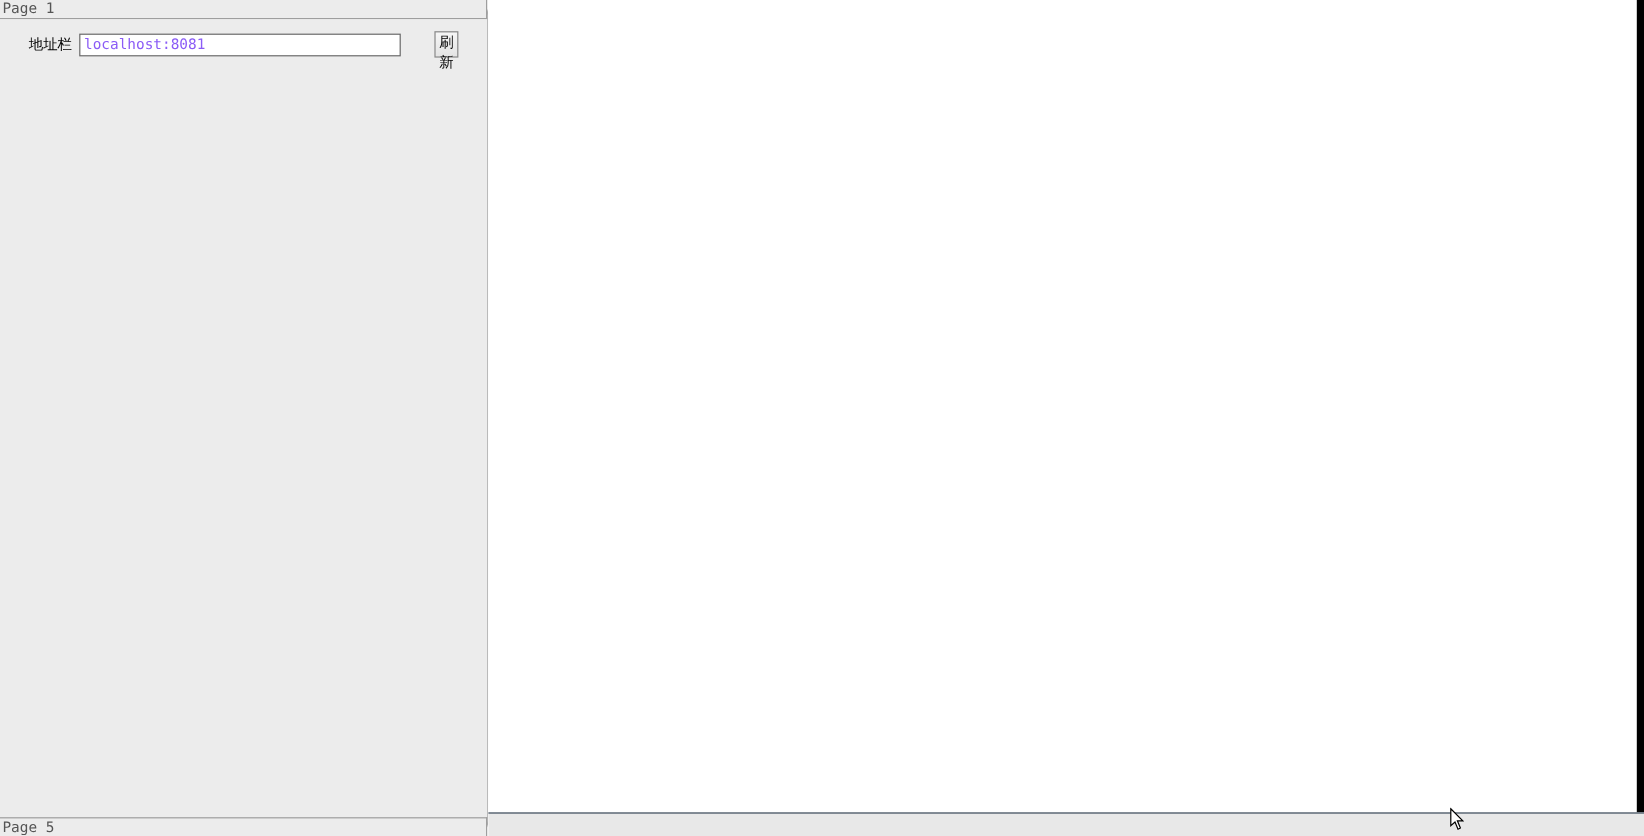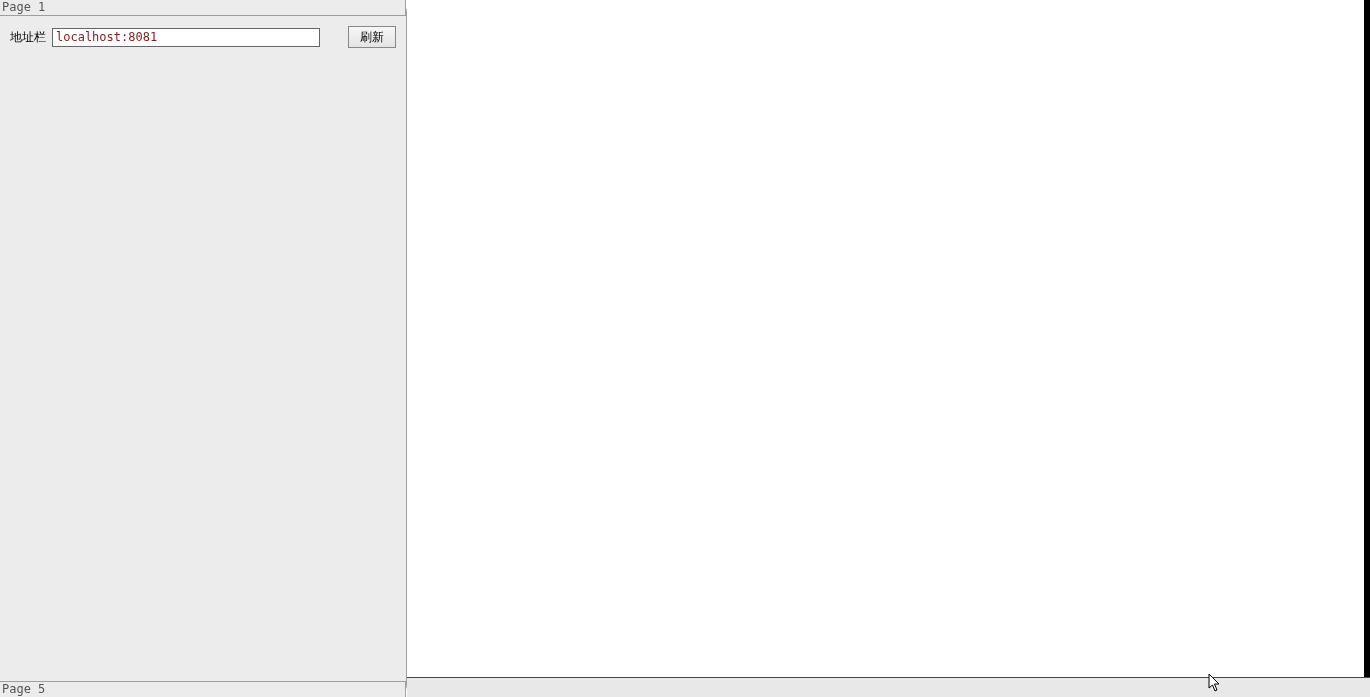--- a/index.html
+++ b/index.html
@@ -41,42 +41,42 @@
       border-top: none;
       border-left: none;
     }
     .section-bottom {
       border-left: none;
       border-bottom: none;
     }
     .section-body {
       flex: 1 1 auto;
       background: #ececec;
-      padding: 10px 10px;
+      padding: 10px 24px;
     }
     .addr-row {
       display: flex;
       align-items: center;
       gap: 6px;
     }
     .addr-label {
       color: #000;
       font-size: 12px;
       white-space: nowrap;
     }
     .addr-input {
       flex: 0 0 auto;
       width: 268px;
       height: 19px;
       border: 1px solid #666;
       background: #ffffff;
       font-family: inherit;
       font-size: 12px;
       padding: 1px 3px;
-      color: #7f1d1d;
+      color: #8b5cf6;
     }
     .refresh-btn {
       width: 70px;
       height: 22px;
       border: 1px solid #888;
       background: linear-gradient(#f6f6f6, #e4e4e4);
       font-family: Liberation Mono, monospace;
       font-size: 12px;
       color: #000;
       cursor: pointer;

